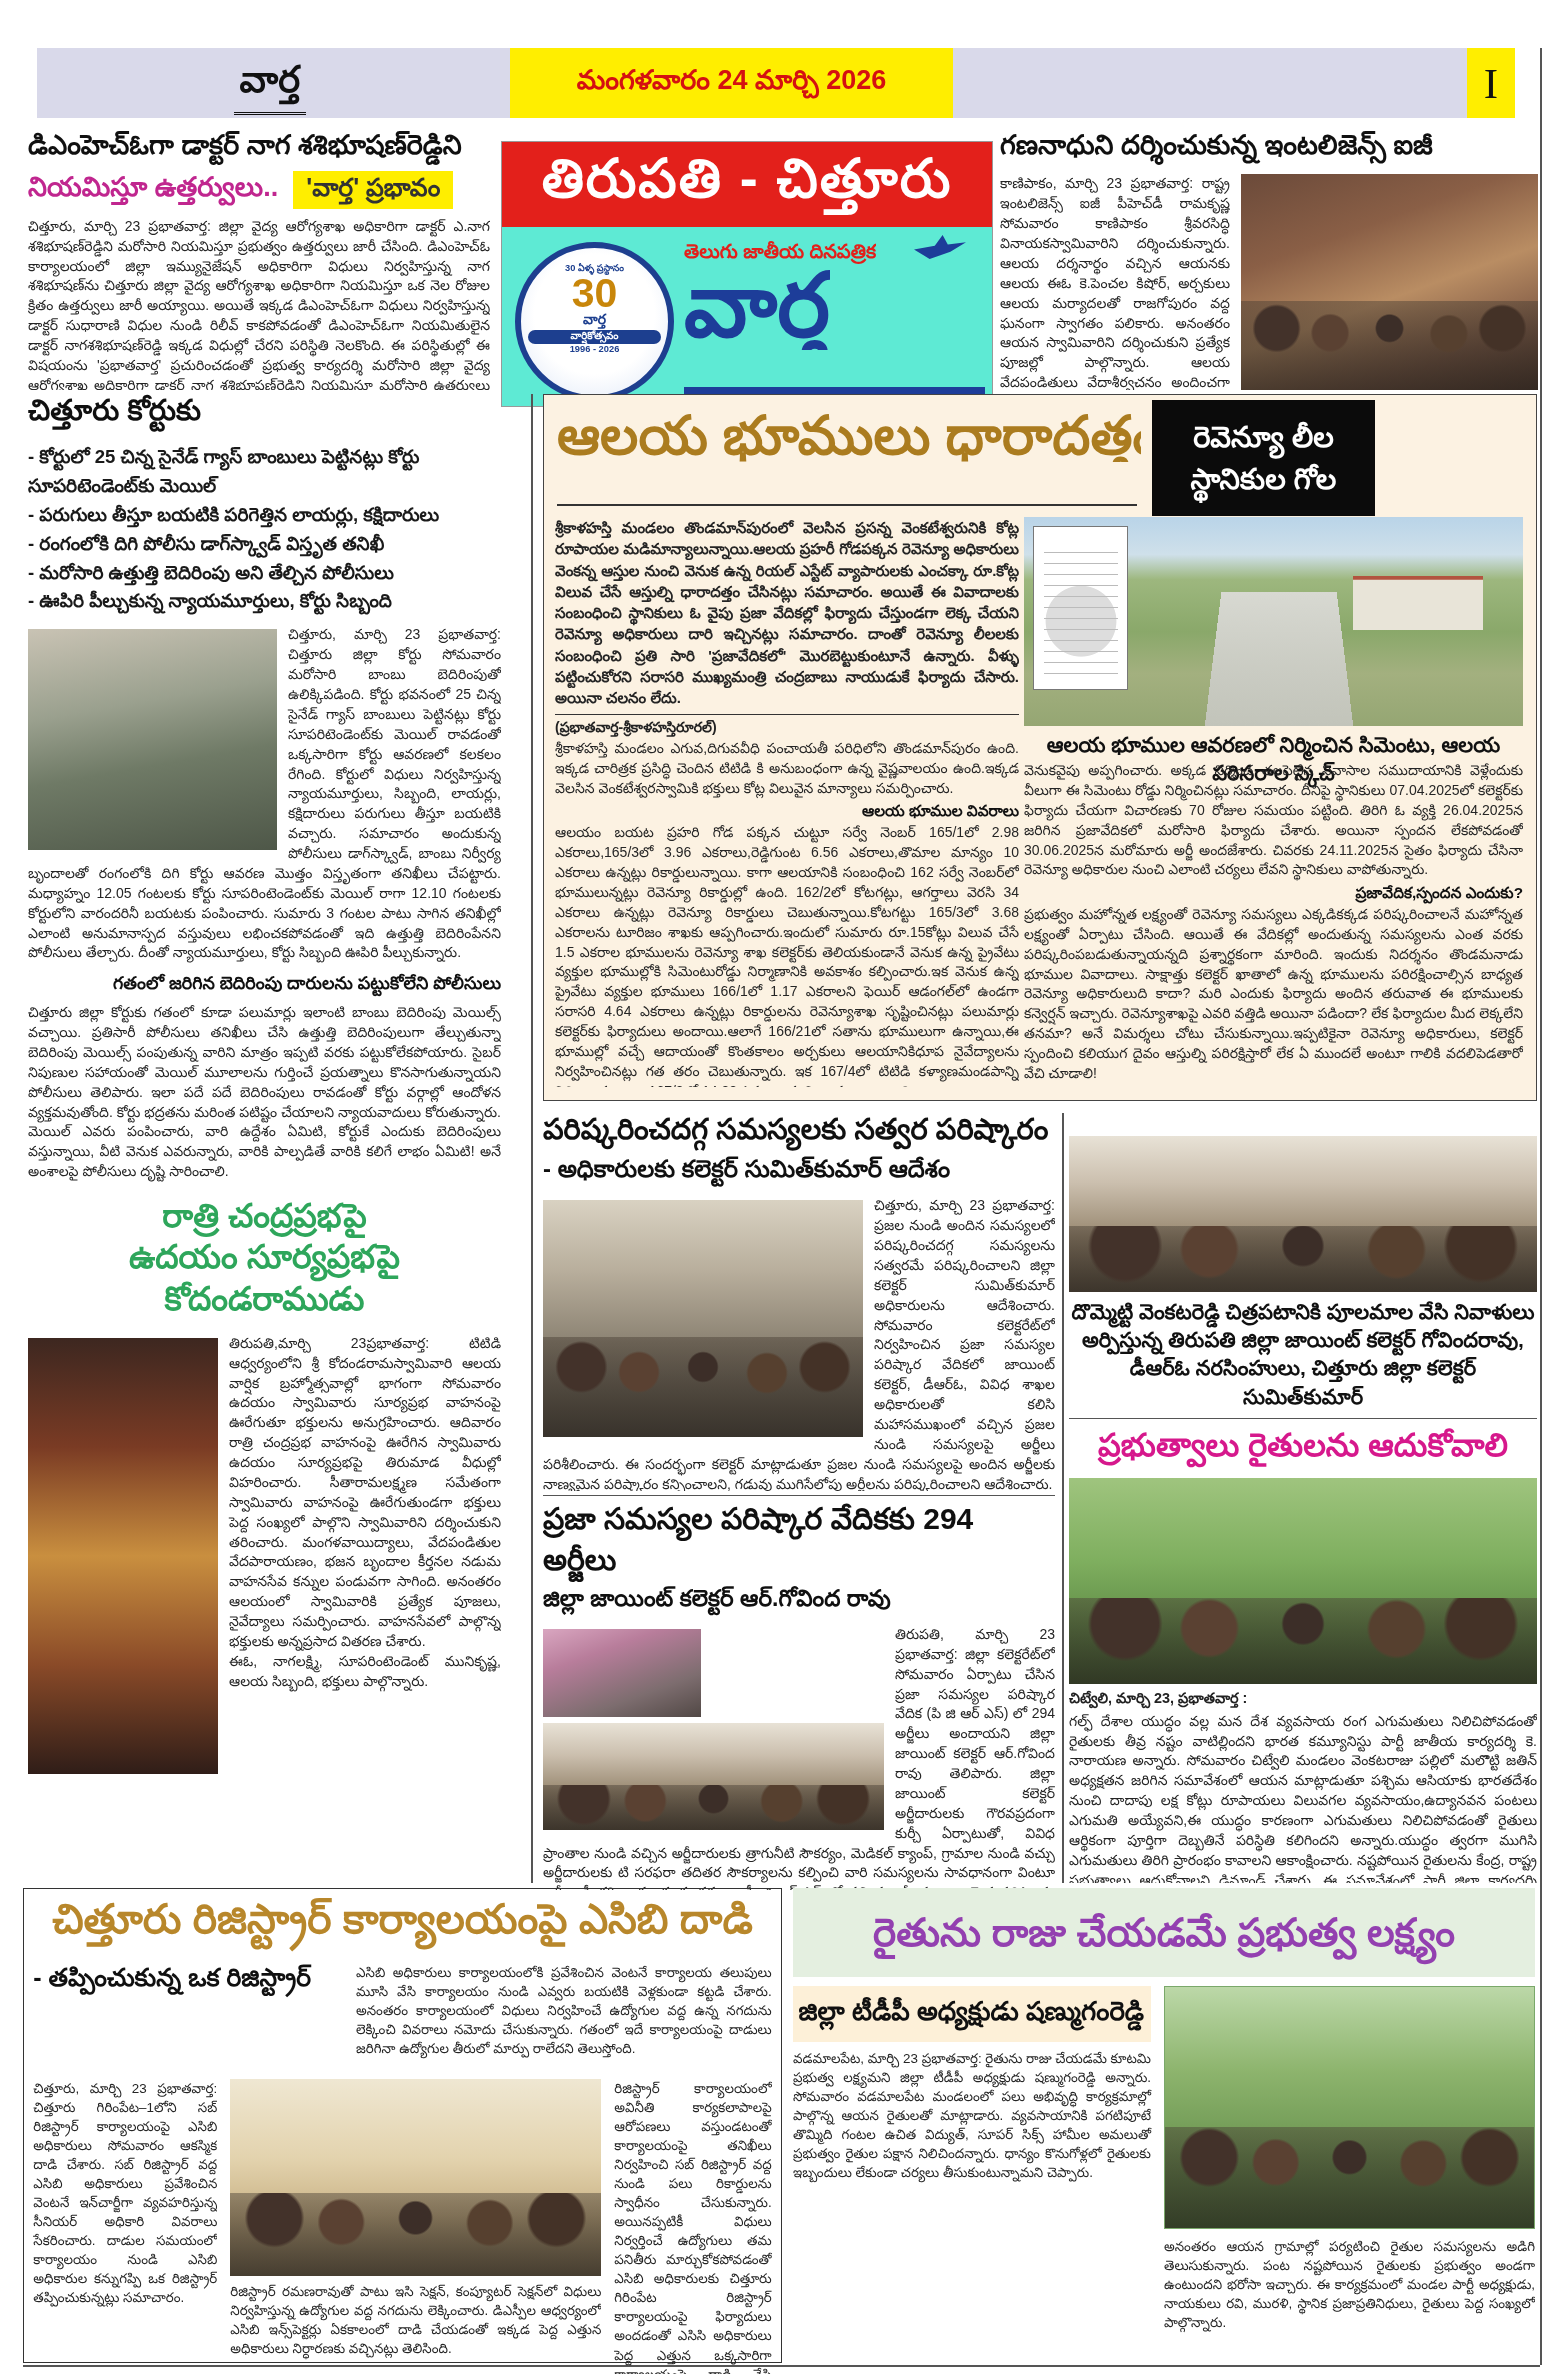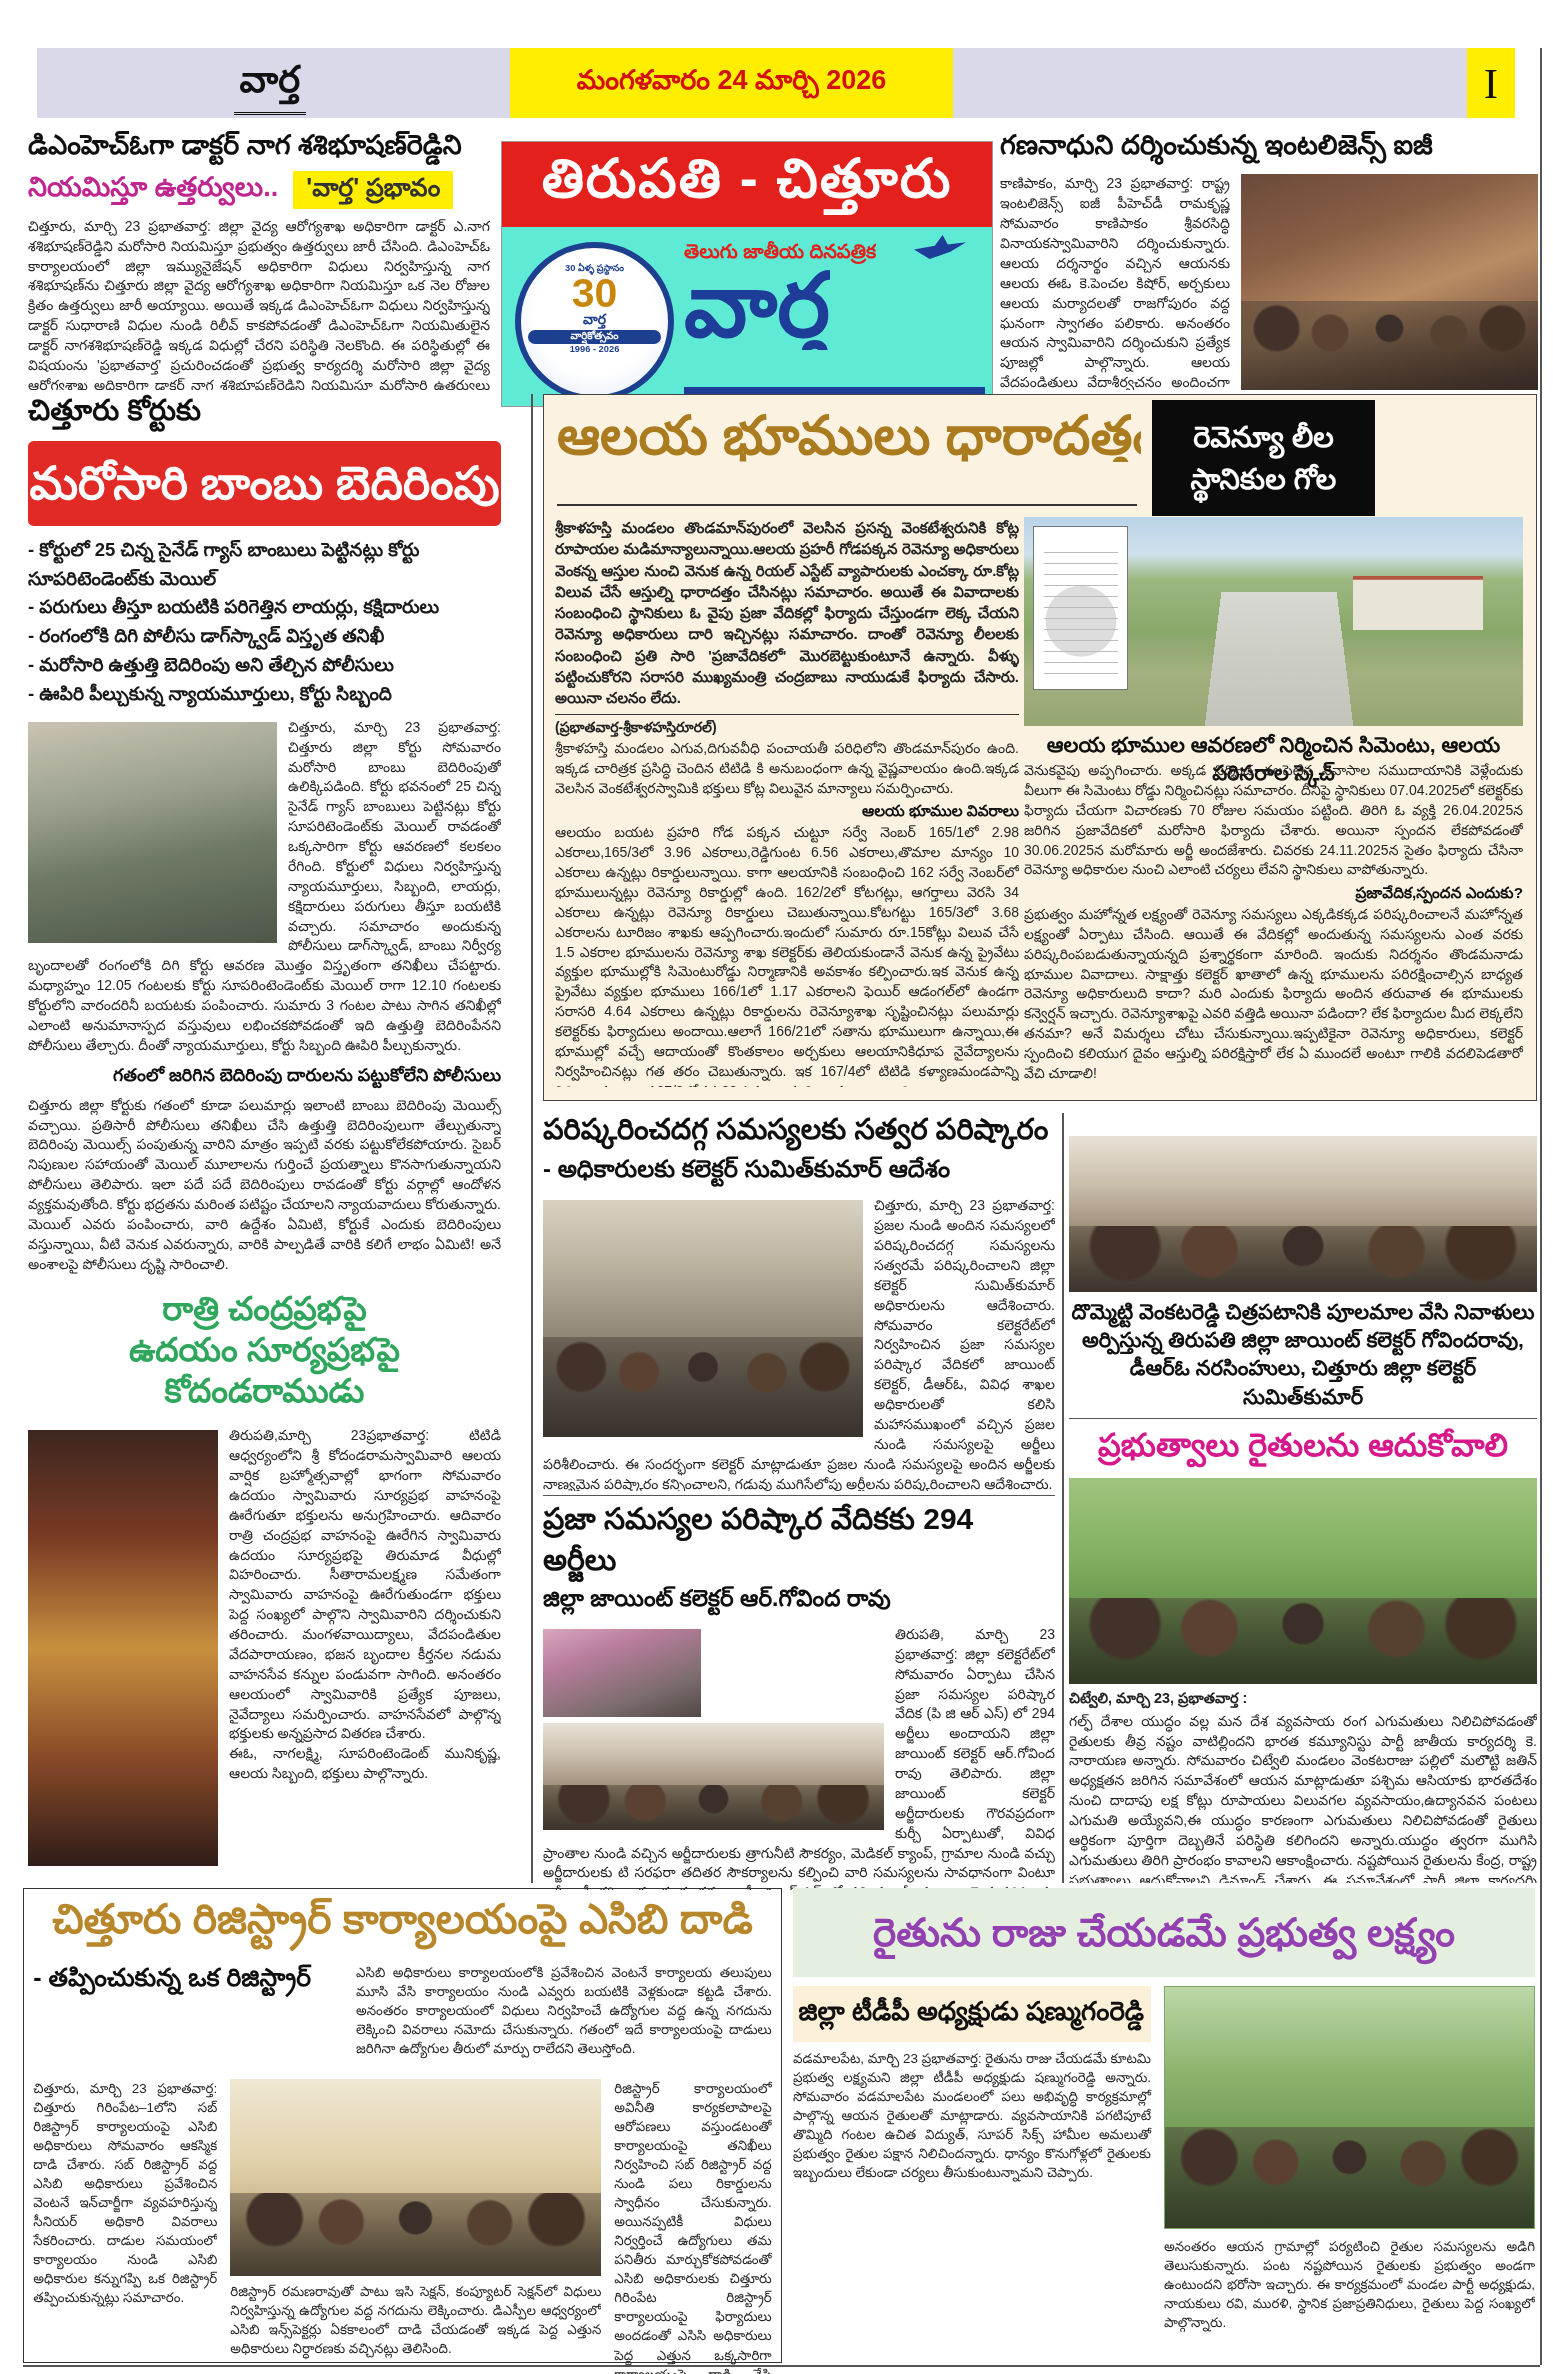--- a/index.html
+++ b/index.html
@@ -106,21 +106,20 @@
     </div>
   </div>
 
   <div class="vrule" style="left:531px;top:394px;height:1489px;"></div>
   <div class="vrule" style="left:1062px;top:1113px;height:770px;"></div>
   <div class="vrule" style="left:1540px;top:48px;height:2317px;"></div>
   <div class="hrule" style="left:23px;top:2365px;width:1517px;"></div>
 
   <div style="position:absolute;left:28px;top:394px;width:473px;height:1489px;" class="clip">
     <div class="hl-black center" style="font-size:29px;">చిత్తూరు కోర్టుకు</div>
-    <div class="redbox clip" style="margin-top:7.4px;">మరోసారి బాంబు బెదిరింపు</div>
     <div class="bullets">
       <div>- కోర్టులో 25 చిన్న సైనేడ్ గ్యాస్ బాంబులు పెట్టినట్లు కోర్టు సూపరిటెండెంట్‌కు మెయిల్</div>
       <div>- పరుగులు తీస్తూ బయటికి పరిగెత్తిన లాయర్లు, కక్షిదారులు</div>
       <div>- రంగంలోకి దిగి పోలీసు డాగ్‌స్క్వాడ్ విస్తృత తనిఖీ</div>
       <div>- మరోసారి ఉత్తుత్తి బెదిరింపు అని తేల్చిన పోలీసులు</div>
       <div>- ఊపిరి పీల్చుకున్న న్యాయమూర్తులు, కోర్టు సిబ్బంది</div>
     </div>
     <div style="margin-top:9.3px;">
       <div class="photo ph-bomb fl" style="width:249px;height:221px;"></div>
       <div class="jtext">చిత్తూరు, మార్చి 23 ప్రభాతవార్త: చిత్తూరు జిల్లా కోర్టు సోమవారం మరోసారి బాంబు బెదిరింపుతో ఉలిక్కిపడింది. కోర్టు భవనంలో 25 చిన్న సైనేడ్ గ్యాస్ బాంబులు పెట్టినట్లు కోర్టు సూపరిటెండెంట్‌కు మెయిల్ రావడంతో ఒక్కసారిగా కోర్టు ఆవరణలో కలకలం రేగింది. కోర్టులో విధులు నిర్వహిస్తున్న న్యాయమూర్తులు, సిబ్బంది, లాయర్లు, కక్షిదారులు పరుగులు తీస్తూ బయటికి వచ్చారు. సమాచారం అందుకున్న పోలీసులు డాగ్‌స్క్వాడ్, బాంబు నిర్వీర్య బృందాలతో రంగంలోకి దిగి కోర్టు ఆవరణ మొత్తం విస్తృతంగా తనిఖీలు చేపట్టారు. మధ్యాహ్నం 12.05 గంటలకు కోర్టు సూపరింటెండెంట్‌కు మెయిల్ రాగా 12.10 గంటలకు కోర్టులోని వారందరినీ బయటకు పంపించారు. సుమారు 3 గంటల పాటు సాగిన తనిఖీల్లో ఎలాంటి అనుమానాస్పద వస్తువులు లభించకపోవడంతో ఇది ఉత్తుత్తి బెదిరింపేనని పోలీసులు తేల్చారు. దీంతో న్యాయమూర్తులు, కోర్టు సిబ్బంది ఊపిరి పీల్చుకున్నారు.</div>

